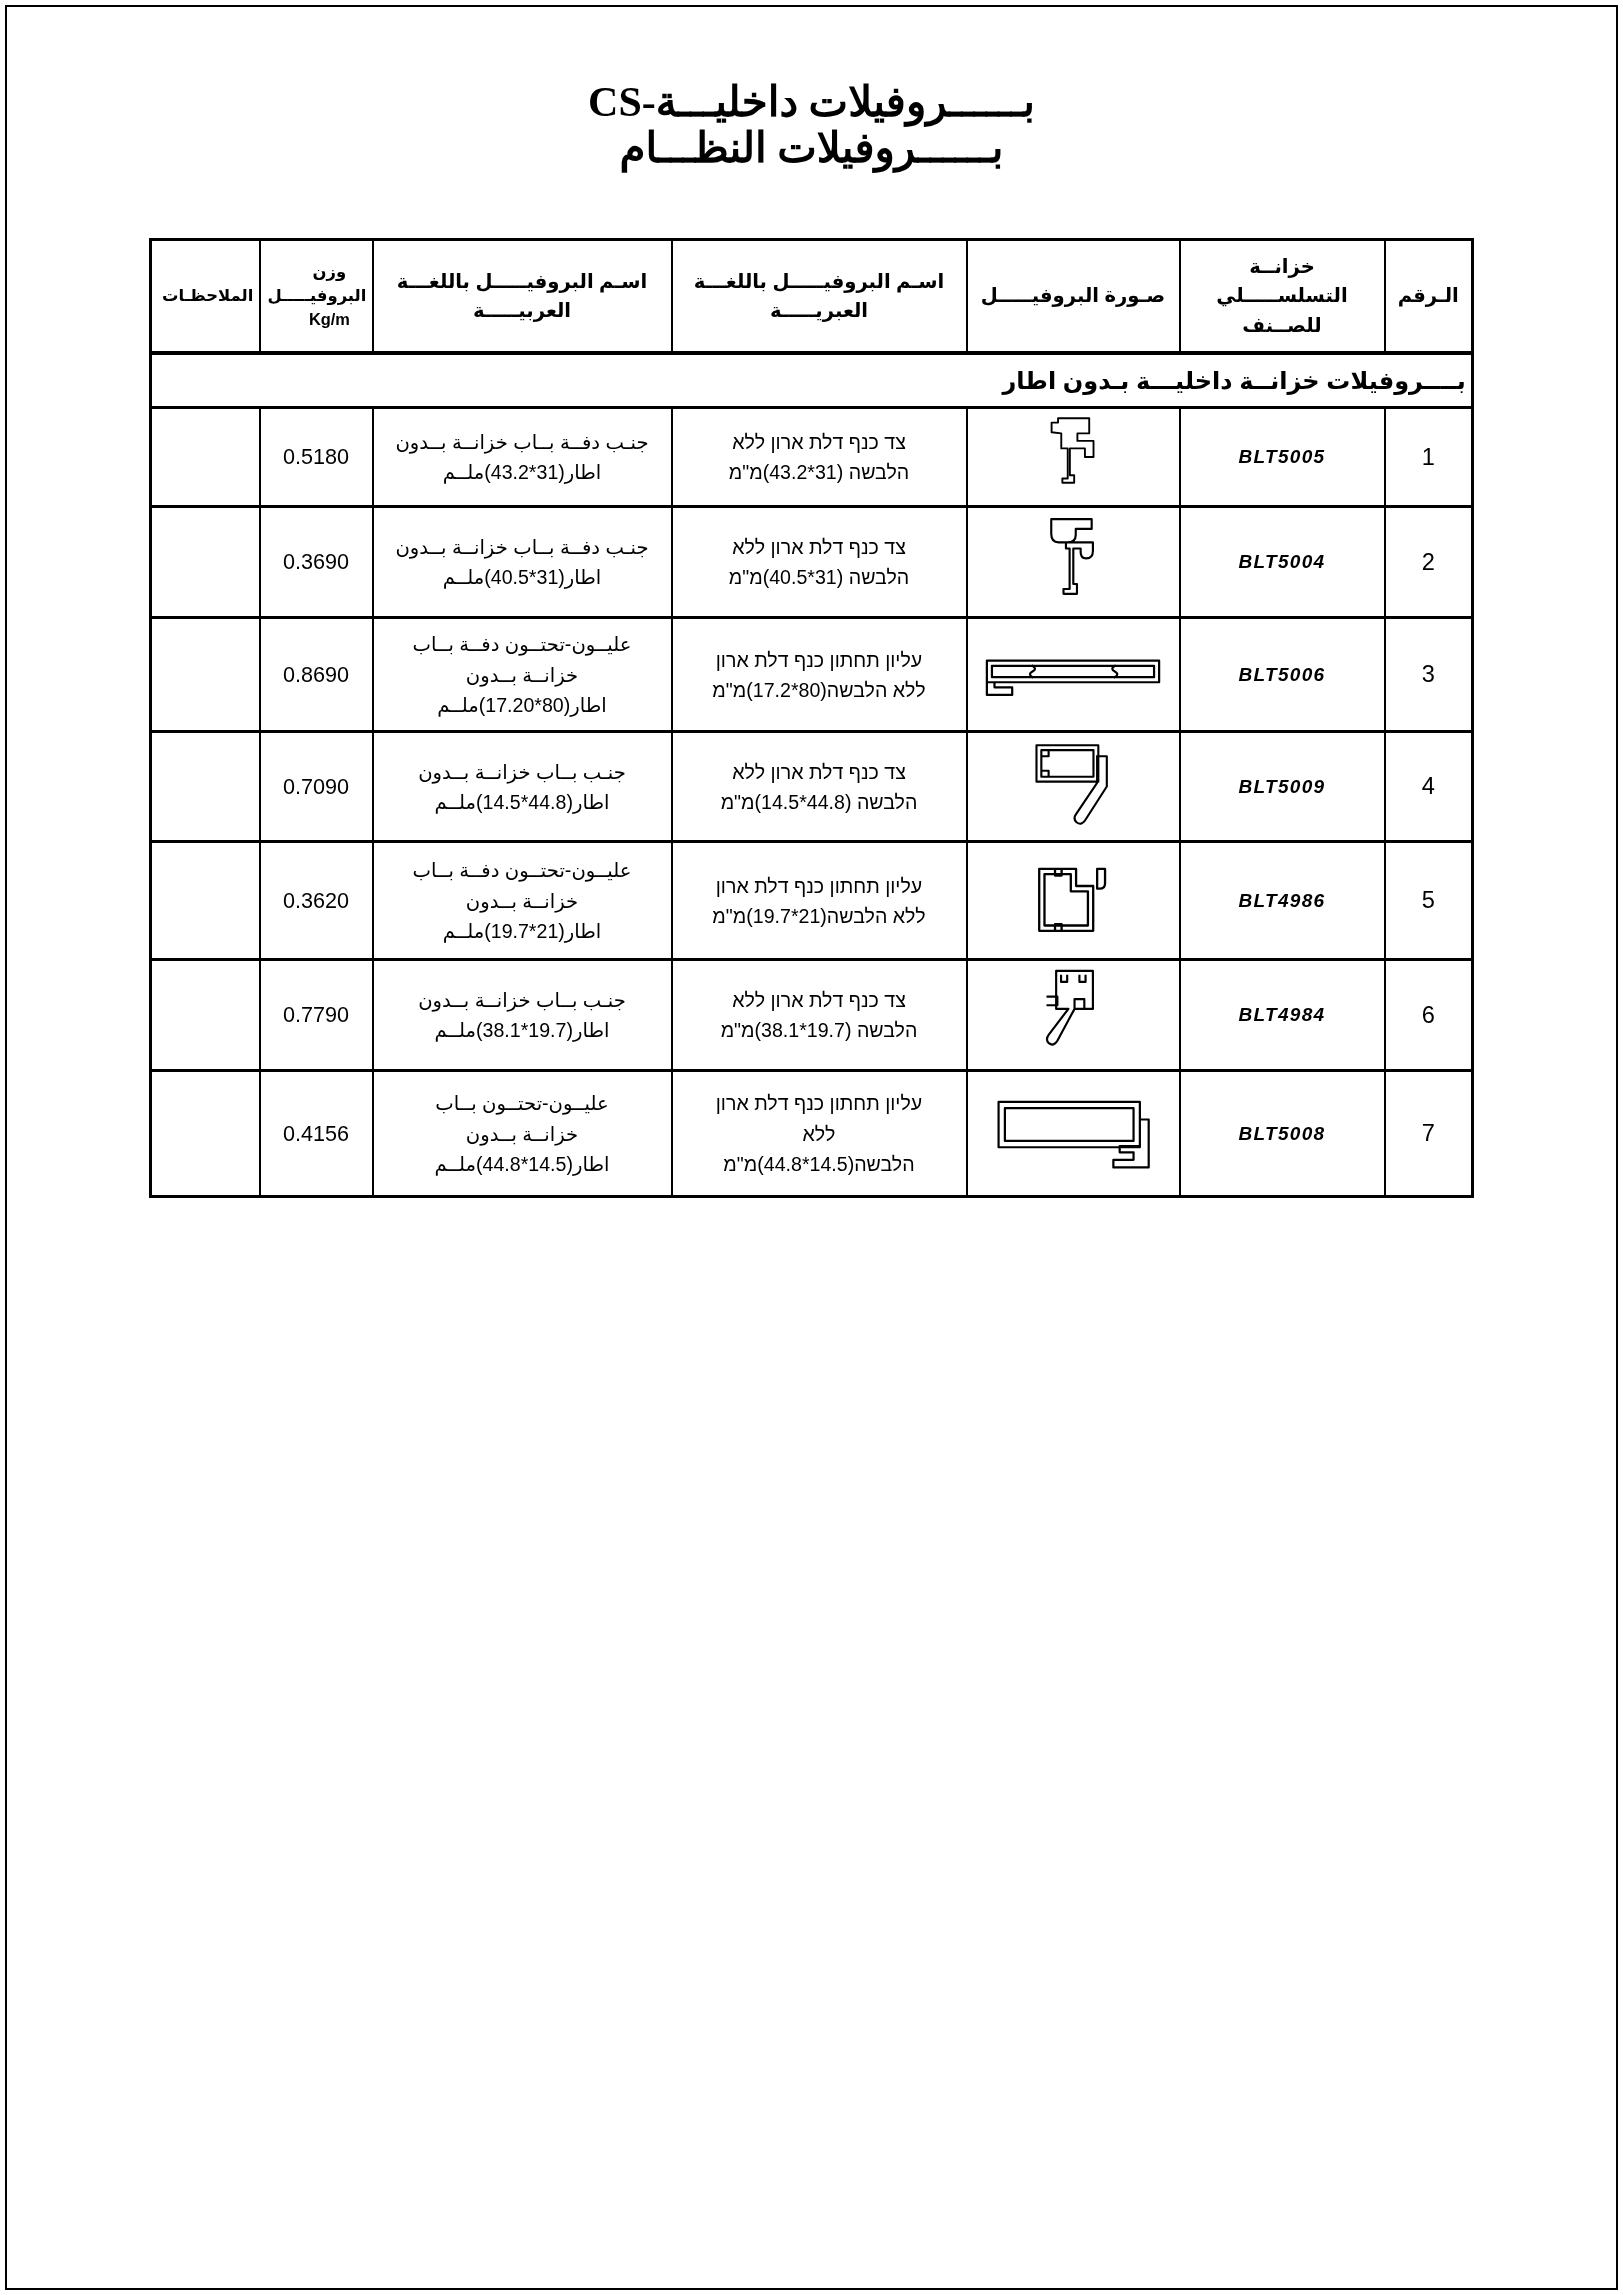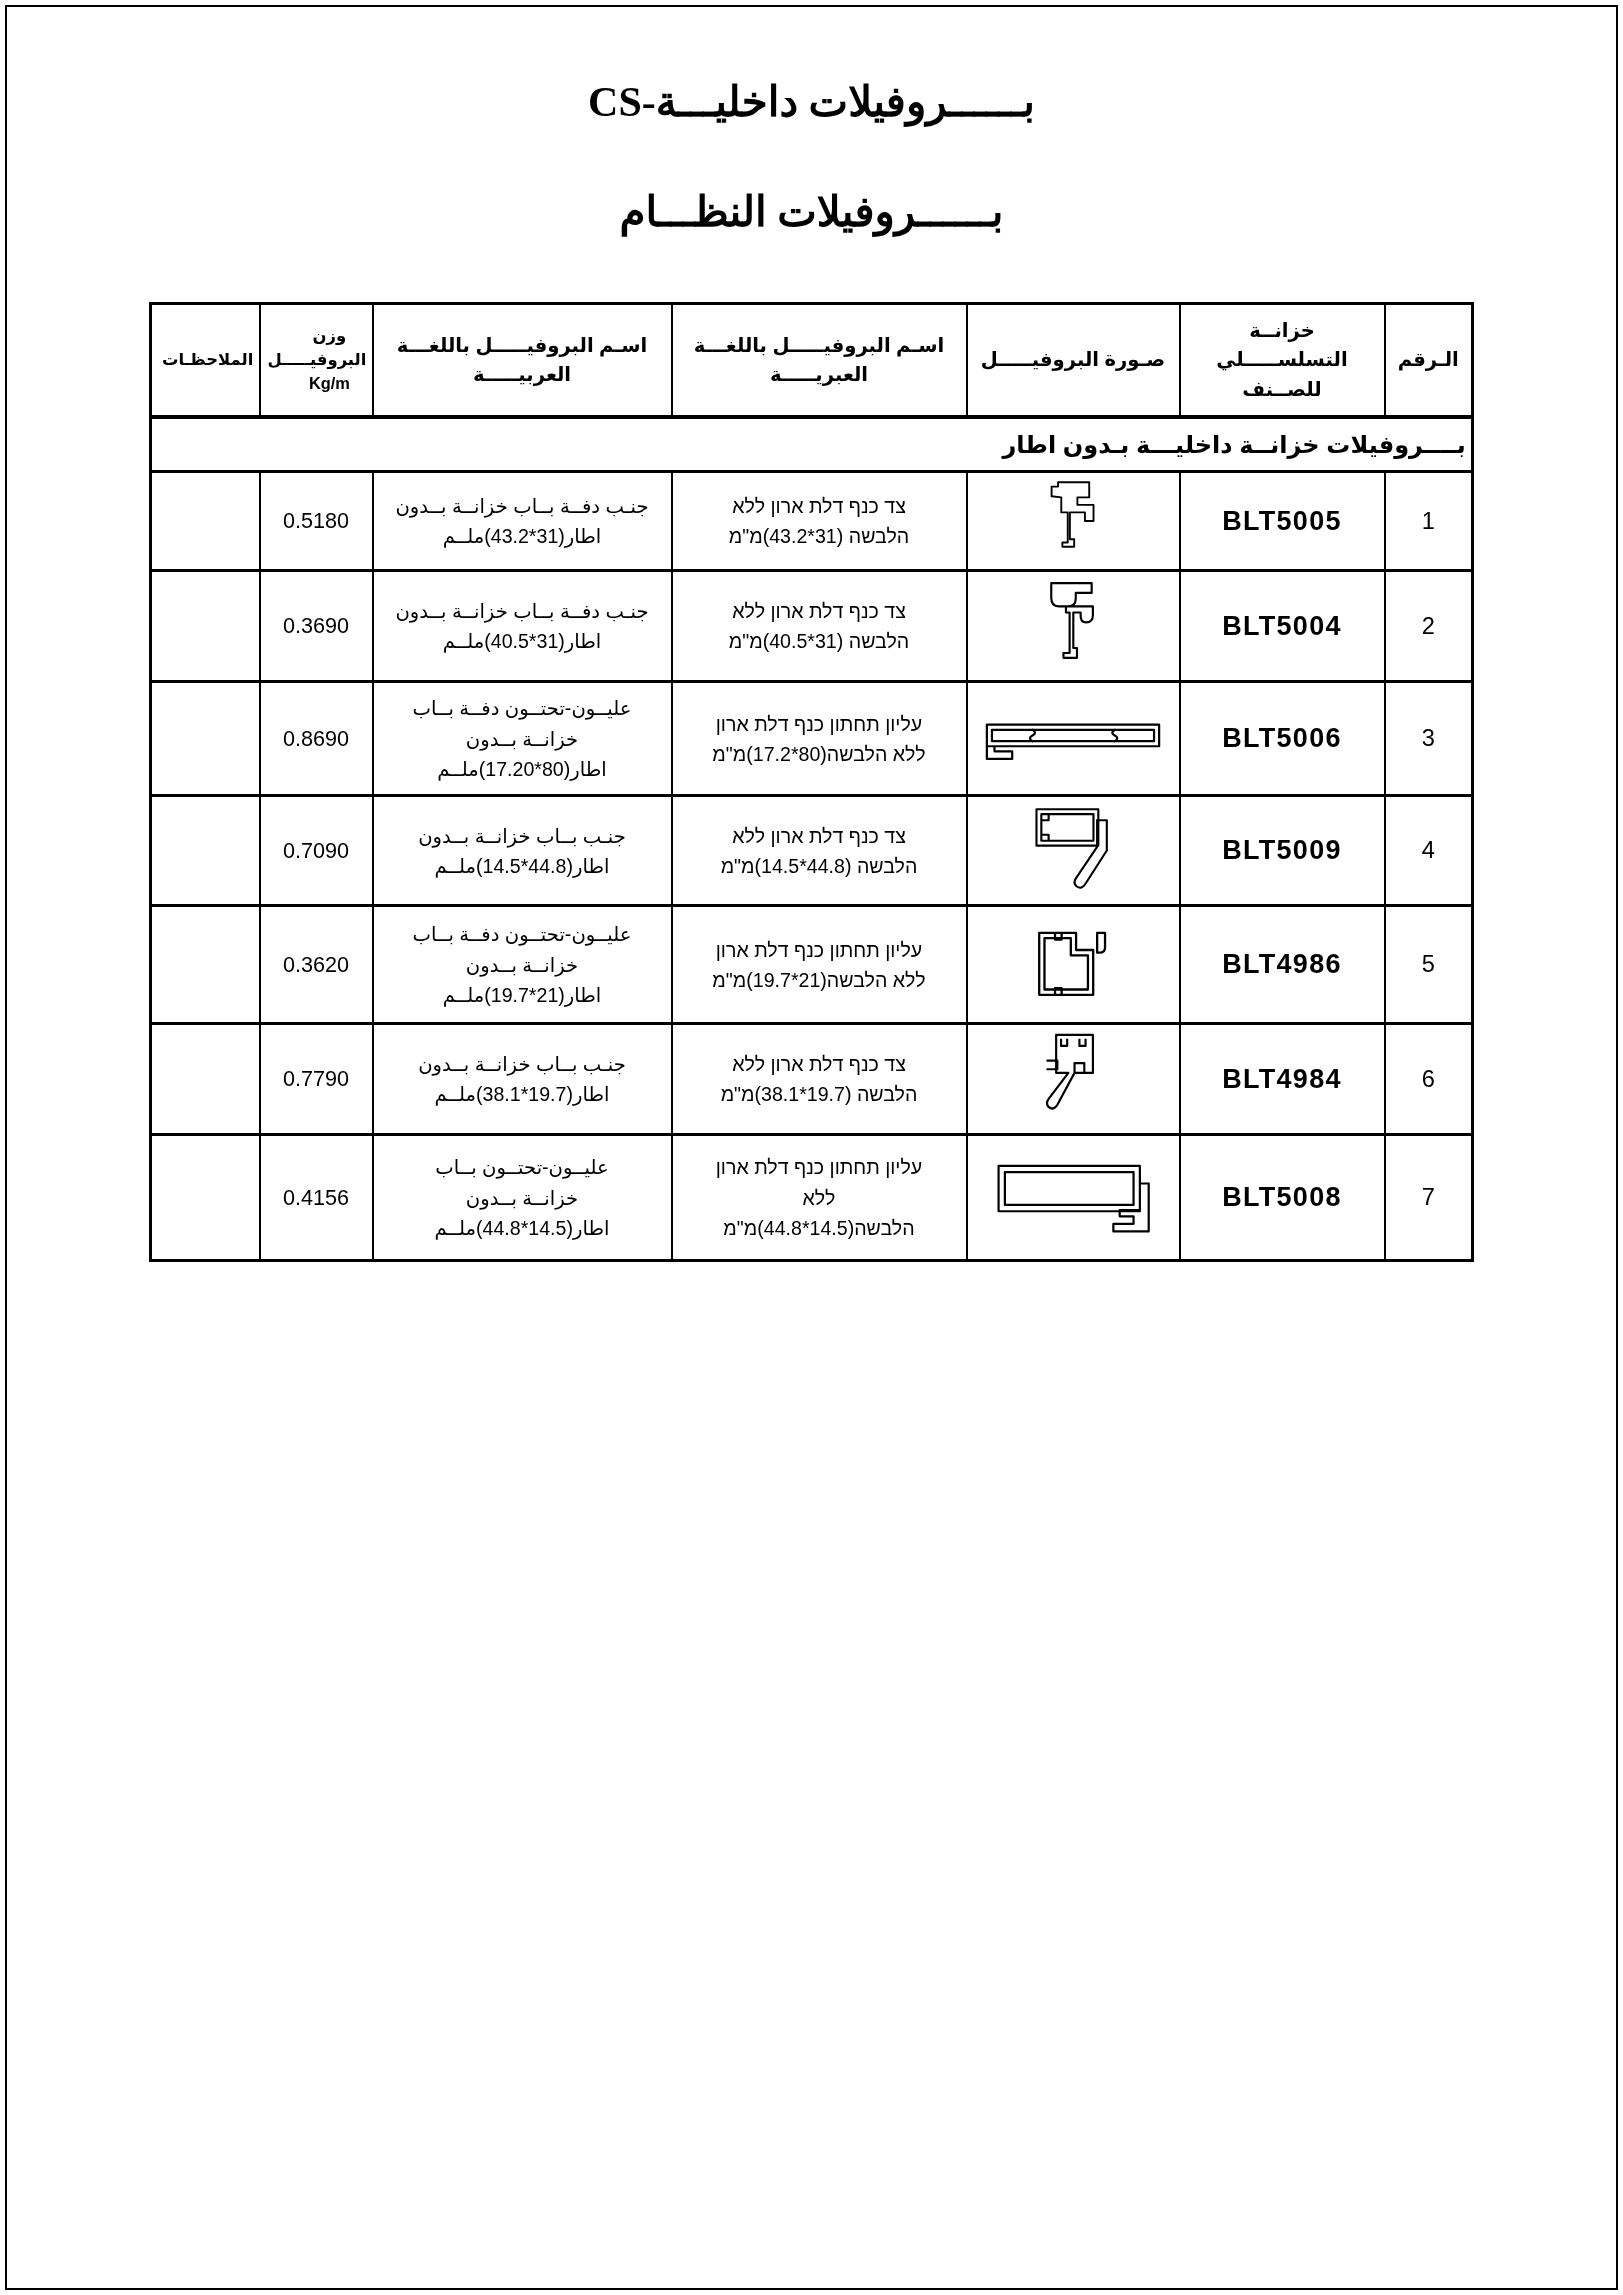--- a/index.html
+++ b/index.html
@@ -11,21 +11,21 @@
   .page-frame{
     position:absolute;inset:5.2px;border:2.6px solid #000;box-sizing:border-box;
   }
   .titles{padding-top:47px;text-align:center;}
   .doc-title{
     font-size:42px;font-weight:700;line-height:1.1;
     font-family:"Liberation Serif","DejaVu Serif",serif;
     margin-top:32px;
   }
   .doc-subtitle{
-    margin-top:64px;font-size:42px;font-weight:700;line-height:1.1;
+    font-size:42px;font-weight:700;line-height:1.1;
     font-family:"Liberation Serif","DejaVu Serif",serif;
   }
   table.profiles{
     margin:67px auto 0 auto;
     border-collapse:collapse;table-layout:fixed;
     width:1323px;
     border:3.9px solid #000;
   }
   th,td{
     border:2px solid #000;
@@ -38,21 +38,21 @@
     border-bottom-width:4.6px;
     font-weight:700;font-size:19.6px;line-height:1.5;
     white-space:pre-line;
   }
   thead th.small{font-size:16.4px;line-height:1.45;padding-left:32px;}
   tr.section-row td{
     border-top-width:4.6px;border-bottom-width:3.9px;
     font-weight:700;font-size:24px;height:55px;text-align:right;
   }
   td.c-num{font-size:23.6px;}
-  td.c-serial{font-size:27px;font-weight:700;letter-spacing:1.3px;direction:ltr;}
+  td.c-serial{font-size:19px;font-weight:700;letter-spacing:1.3px;direction:ltr;font-style:italic;}
   td.c-heb,td.c-ar{font-size:19.6px;line-height:1.55;white-space:pre-line;}
   td.c-wt{font-size:21.6px;direction:ltr;}
   td.c-img svg{display:block;margin:0 auto;}
   td.c-img path{fill:none;stroke:#000;stroke-width:3.5;stroke-linejoin:round;stroke-linecap:square;}
 </style>
 </head>
 <body>
 
 <div class="page-frame"></div>
 

